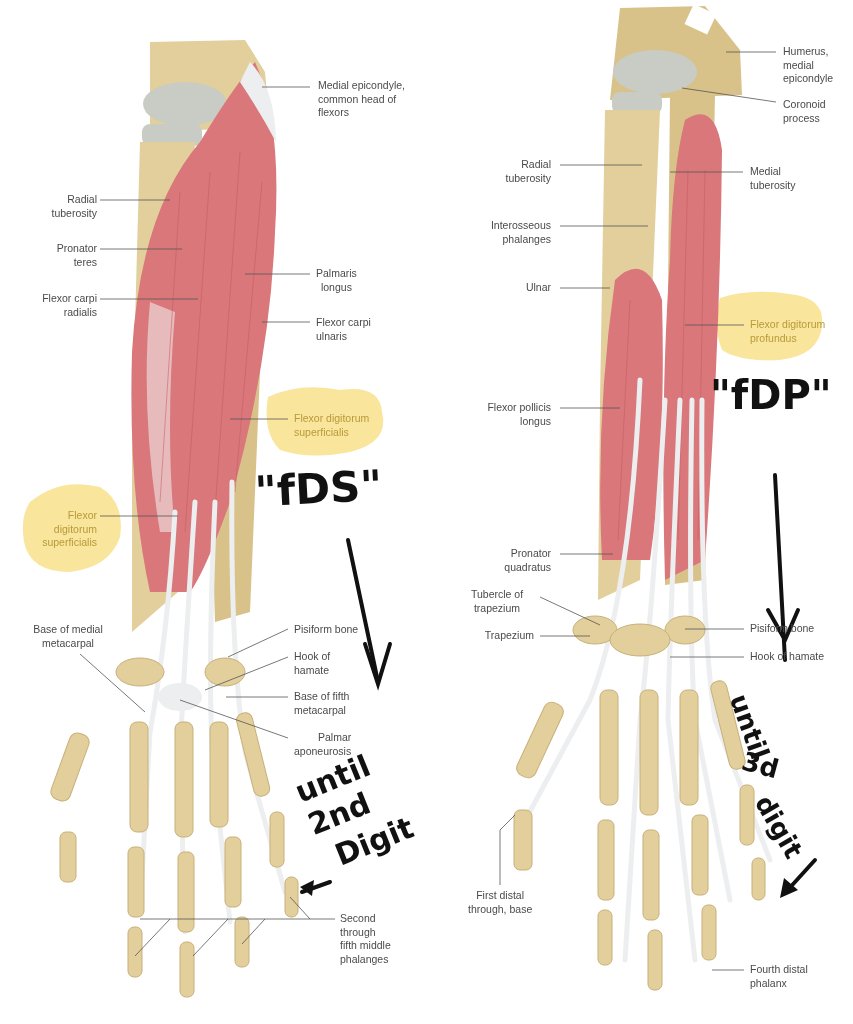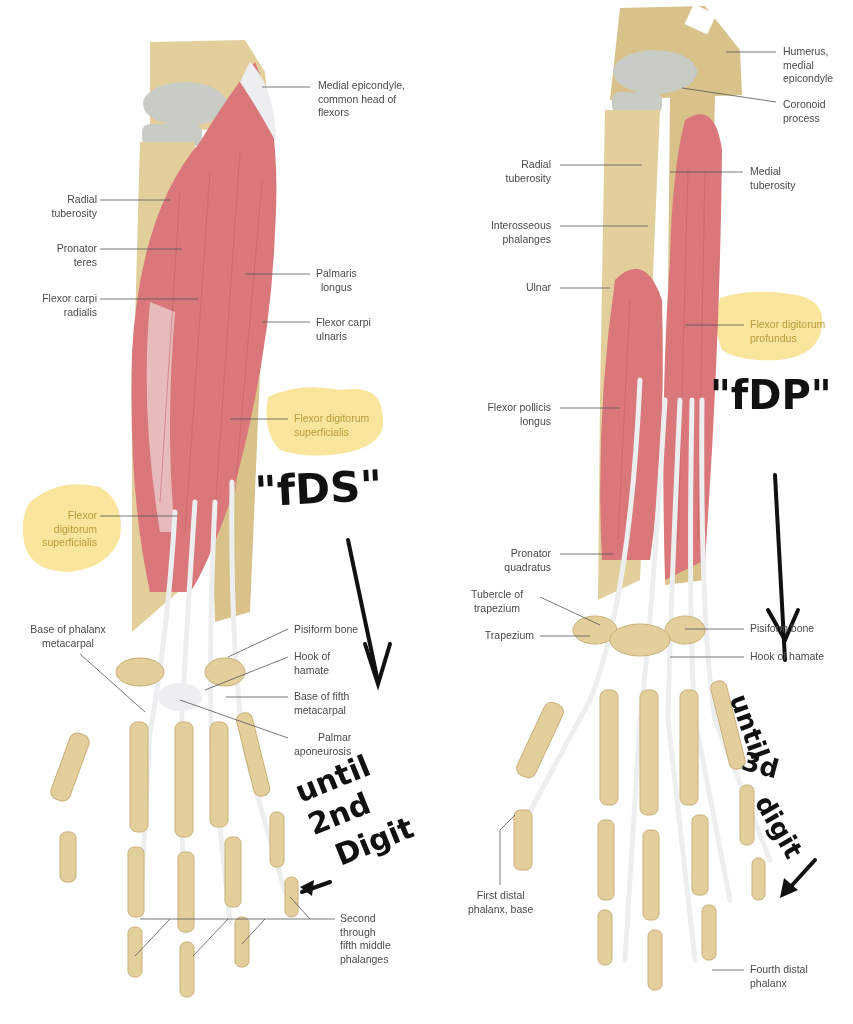--- a/index.html
+++ b/index.html
@@ -107,21 +107,21 @@
 radialis</div>
   <div class="label" style="left:316px;top:235px;text-align:center;">Palmaris
 longus</div>
   <div class="label" style="left:316px;top:284px;">Flexor carpi
 ulnaris</div>
   <div class="label hl" style="left:294px;top:380px;">Flexor digitorum
 superficialis</div>
   <div class="label hl r" style="left:30px;top:477px;width:67px;">Flexor
 digitorum
 superficialis</div>
-  <div class="label r" style="left:28px;top:591px;width:80px;text-align:center;">Base of phalanx
+  <div class="label r" style="left:28px;top:591px;width:80px;text-align:center;">Base of medial
 metacarpal</div>
   <div class="label" style="left:294px;top:591px;">Pisiform bone</div>
   <div class="label" style="left:294px;top:618px;">Hook of
 hamate</div>
   <div class="label" style="left:294px;top:658px;">Base of fifth
 metacarpal</div>
   <div class="label" style="left:294px;top:699px;text-align:right;">Palmar
 aponeurosis</div>
   <div class="label" style="left:340px;top:880px;">Second
 through
@@ -225,21 +225,21 @@
   <div class="label r" style="left:30px;top:401px;width:91px;text-align:right;">Flexor pollicis
 longus</div>
   <div class="label r" style="left:40px;top:547px;width:81px;">Pronator
 quadratus</div>
   <div class="label r" style="left:30px;top:588px;width:74px;text-align:center;">Tubercle of
 trapezium</div>
   <div class="label r" style="left:30px;top:629px;width:74px;">Trapezium</div>
   <div class="label" style="left:320px;top:622px;">Pisiform bone</div>
   <div class="label" style="left:320px;top:650px;">Hook of hamate</div>
   <div class="label" style="left:38px;top:889px;text-align:center;">First distal
-phalanx, base</div>
+through, base</div>
   <div class="label" style="left:320px;top:963px;">Fourth distal
 phalanx</div>
 
   <div class="hand" style="left:280px;top:372px;font-size:40px;">"fDP"</div>
   <div class="hand" style="left:322px;top:690px;font-size:26px;transform:rotate(70deg);transform-origin:left top;">until</div>
   <div class="hand" style="left:312px;top:750px;font-size:26px;transform:rotate(15deg);">3d</div>
   <div class="hand" style="left:345px;top:790px;font-size:26px;transform:rotate(60deg);transform-origin:left top;">digit</div>
 </div>
 
 </body></html>

